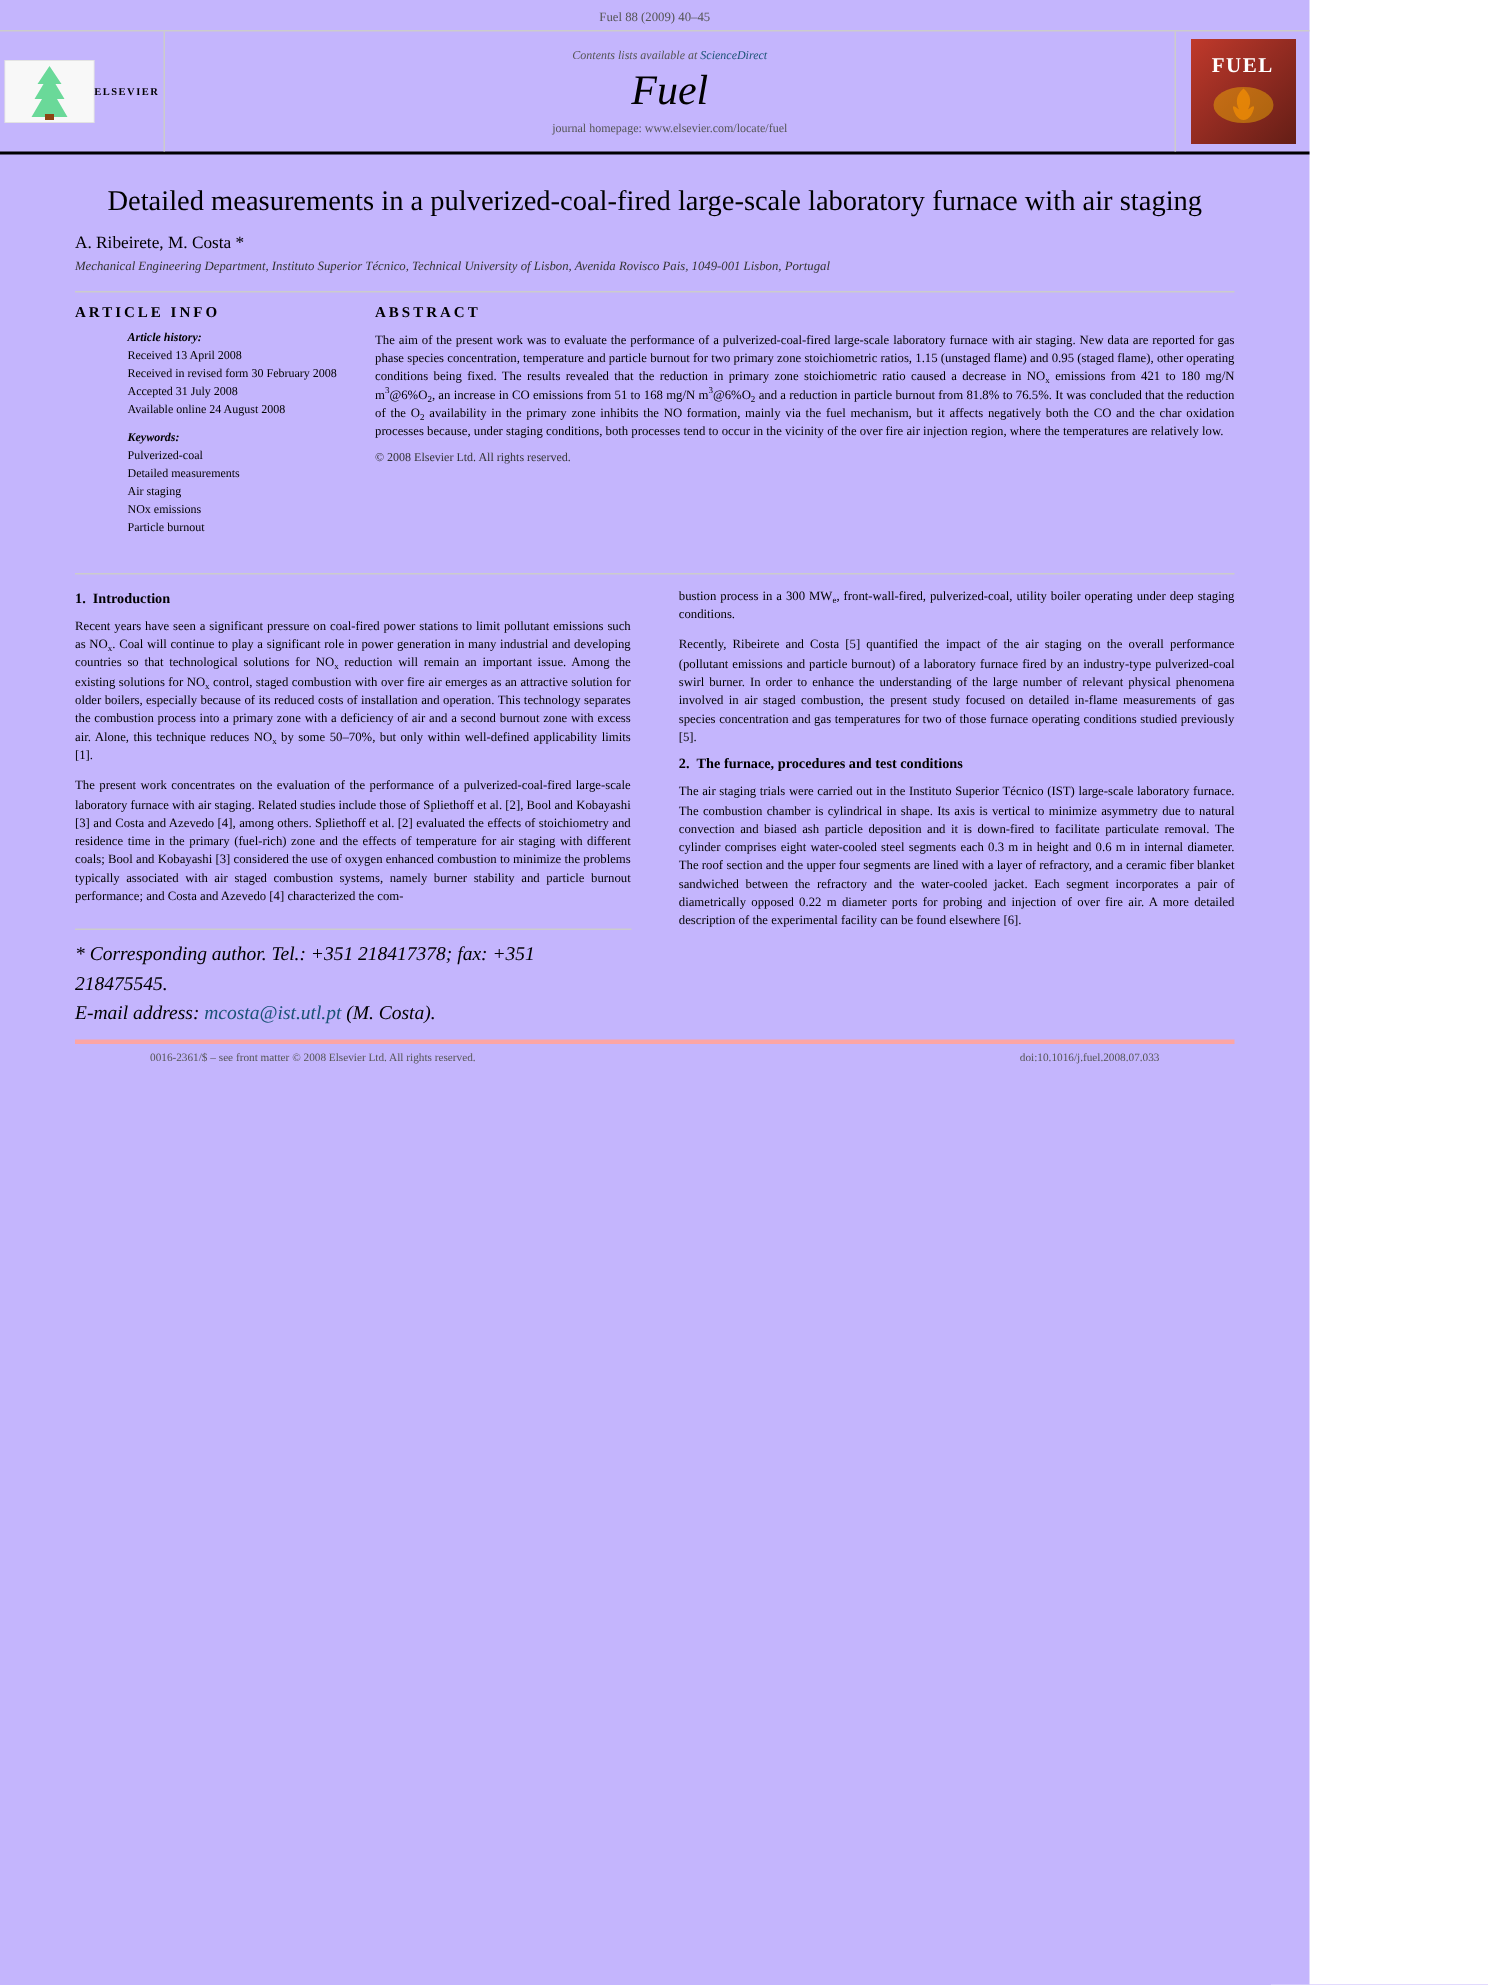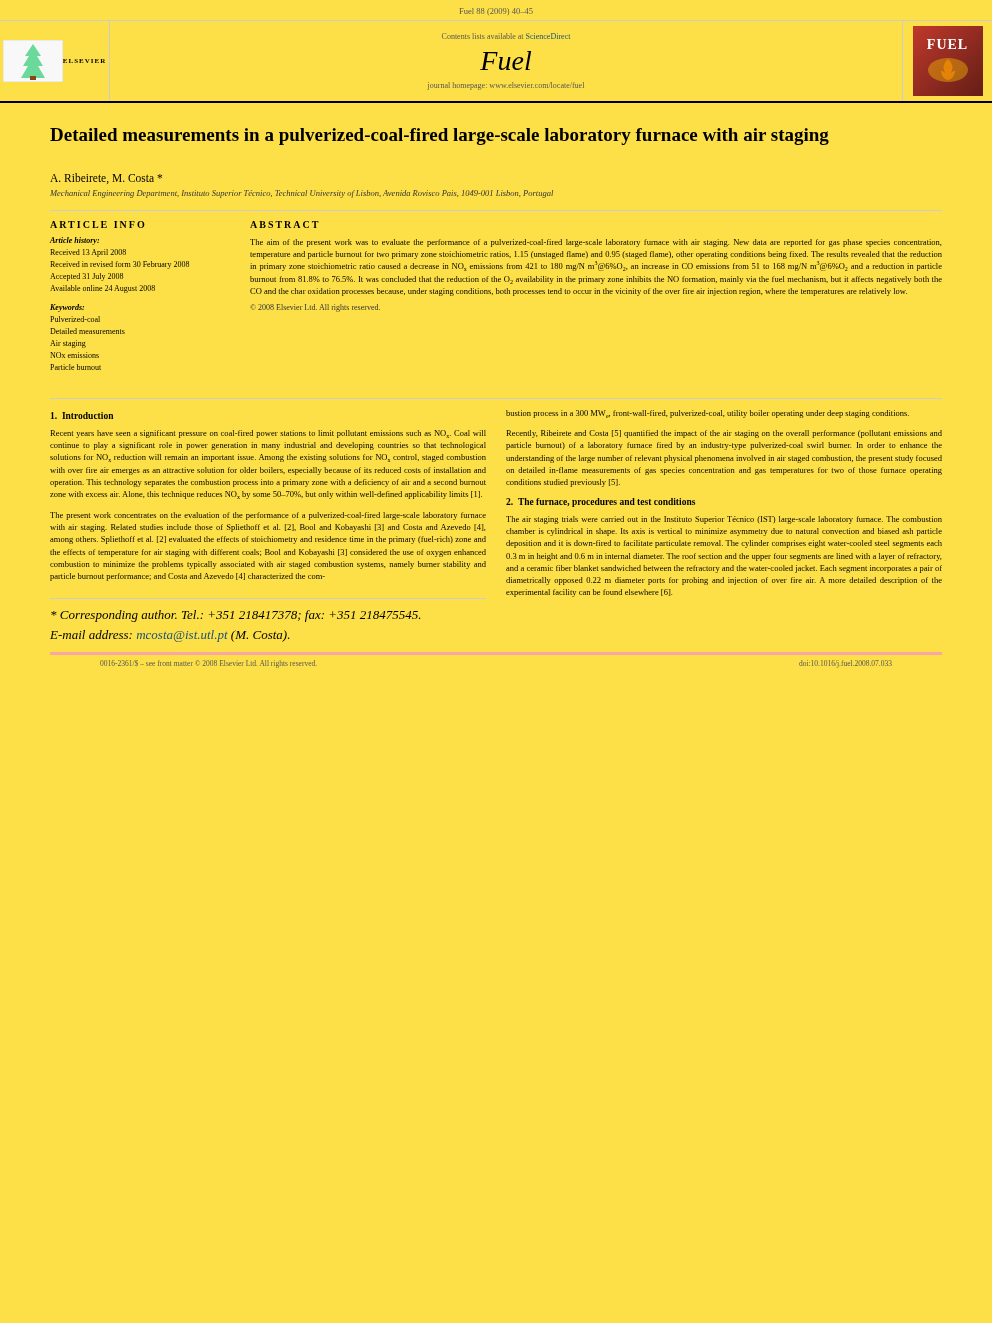--- a/index.html
+++ b/index.html
@@ -5,23 +5,23 @@
     * { margin: 0; padding: 0; box-sizing: border-box; }
     body {
       background: #fff;
       font-family: "Times New Roman", Times, serif;
       font-size: 10px;
       color: #000;
       width: 992px;
       min-height: 1323px;
     }
     .page {
-      width: 992px;
+      width: 873px;
       min-height: 1323px;
-      background: #fde047;
+      background: #c4b5fd;
       padding: 0;
       position: relative;
     }
 
     
     .top-bar {
       text-align: center;
       font-size: 8.5px;
       color: #555;
       padding: 6px 0 4px 0;
@@ -63,20 +63,21 @@
       display: flex;
       flex-direction: column;
       align-items: center;
       justify-content: center;
       padding: 8px;
     }
     .sciencedirect-link {
       font-size: 8px;
       color: #555;
       margin-bottom: 4px;
+      font-style: italic;
     }
     .journal-title-main {
       font-size: 28px;
       font-style: italic;
       color: #000;
       font-weight: normal;
       margin-bottom: 4px;
     }
     .journal-homepage {
       font-size: 8px;
@@ -107,25 +108,26 @@
     }
 
     
     .article-body {
       padding: 20px 50px 20px 50px;
     }
 
     
     .article-title {
       font-size: 19px;
-      font-weight: bold;
+      font-weight: normal;
       color: #000;
       line-height: 1.3;
-      margin-bottom: 24px;
-      font-family: "Times New Roman", serif;
+      margin-bottom: 8px;
+      font-family: "Times New Roman", serif;
+      text-align: center;
     }
 
     
     .authors {
       font-size: 11.5px;
       margin-bottom: 4px;
       font-family: "Times New Roman", serif;
     }
 
     
@@ -165,20 +167,21 @@
     .section-label {
       font-size: 10px;
       font-weight: bold;
       letter-spacing: 2px;
       text-transform: uppercase;
       margin-bottom: 6px;
     }
 
     .info-group {
       margin-bottom: 8px;
+      margin-left: 35px;
     }
     .info-group-title {
       font-style: italic;
       font-weight: bold;
       font-size: 8px;
       margin-bottom: 2px;
     }
     .info-group-line {
       font-size: 8px;
       line-height: 1.5;
@@ -204,21 +207,21 @@
     .copyright-line {
       font-size: 8px;
       text-align: left;
       margin-top: 6px;
       color: #333;
     }
 
     
     .main-content {
       display: flex;
-      gap: 20px;
+      gap: 32px;
       font-size: 8.5px;
       font-family: "Times New Roman", serif;
     }
     .main-col {
       flex: 1;
       min-width: 0;
     }
 
     .section-heading {
       font-size: 9.5px;

